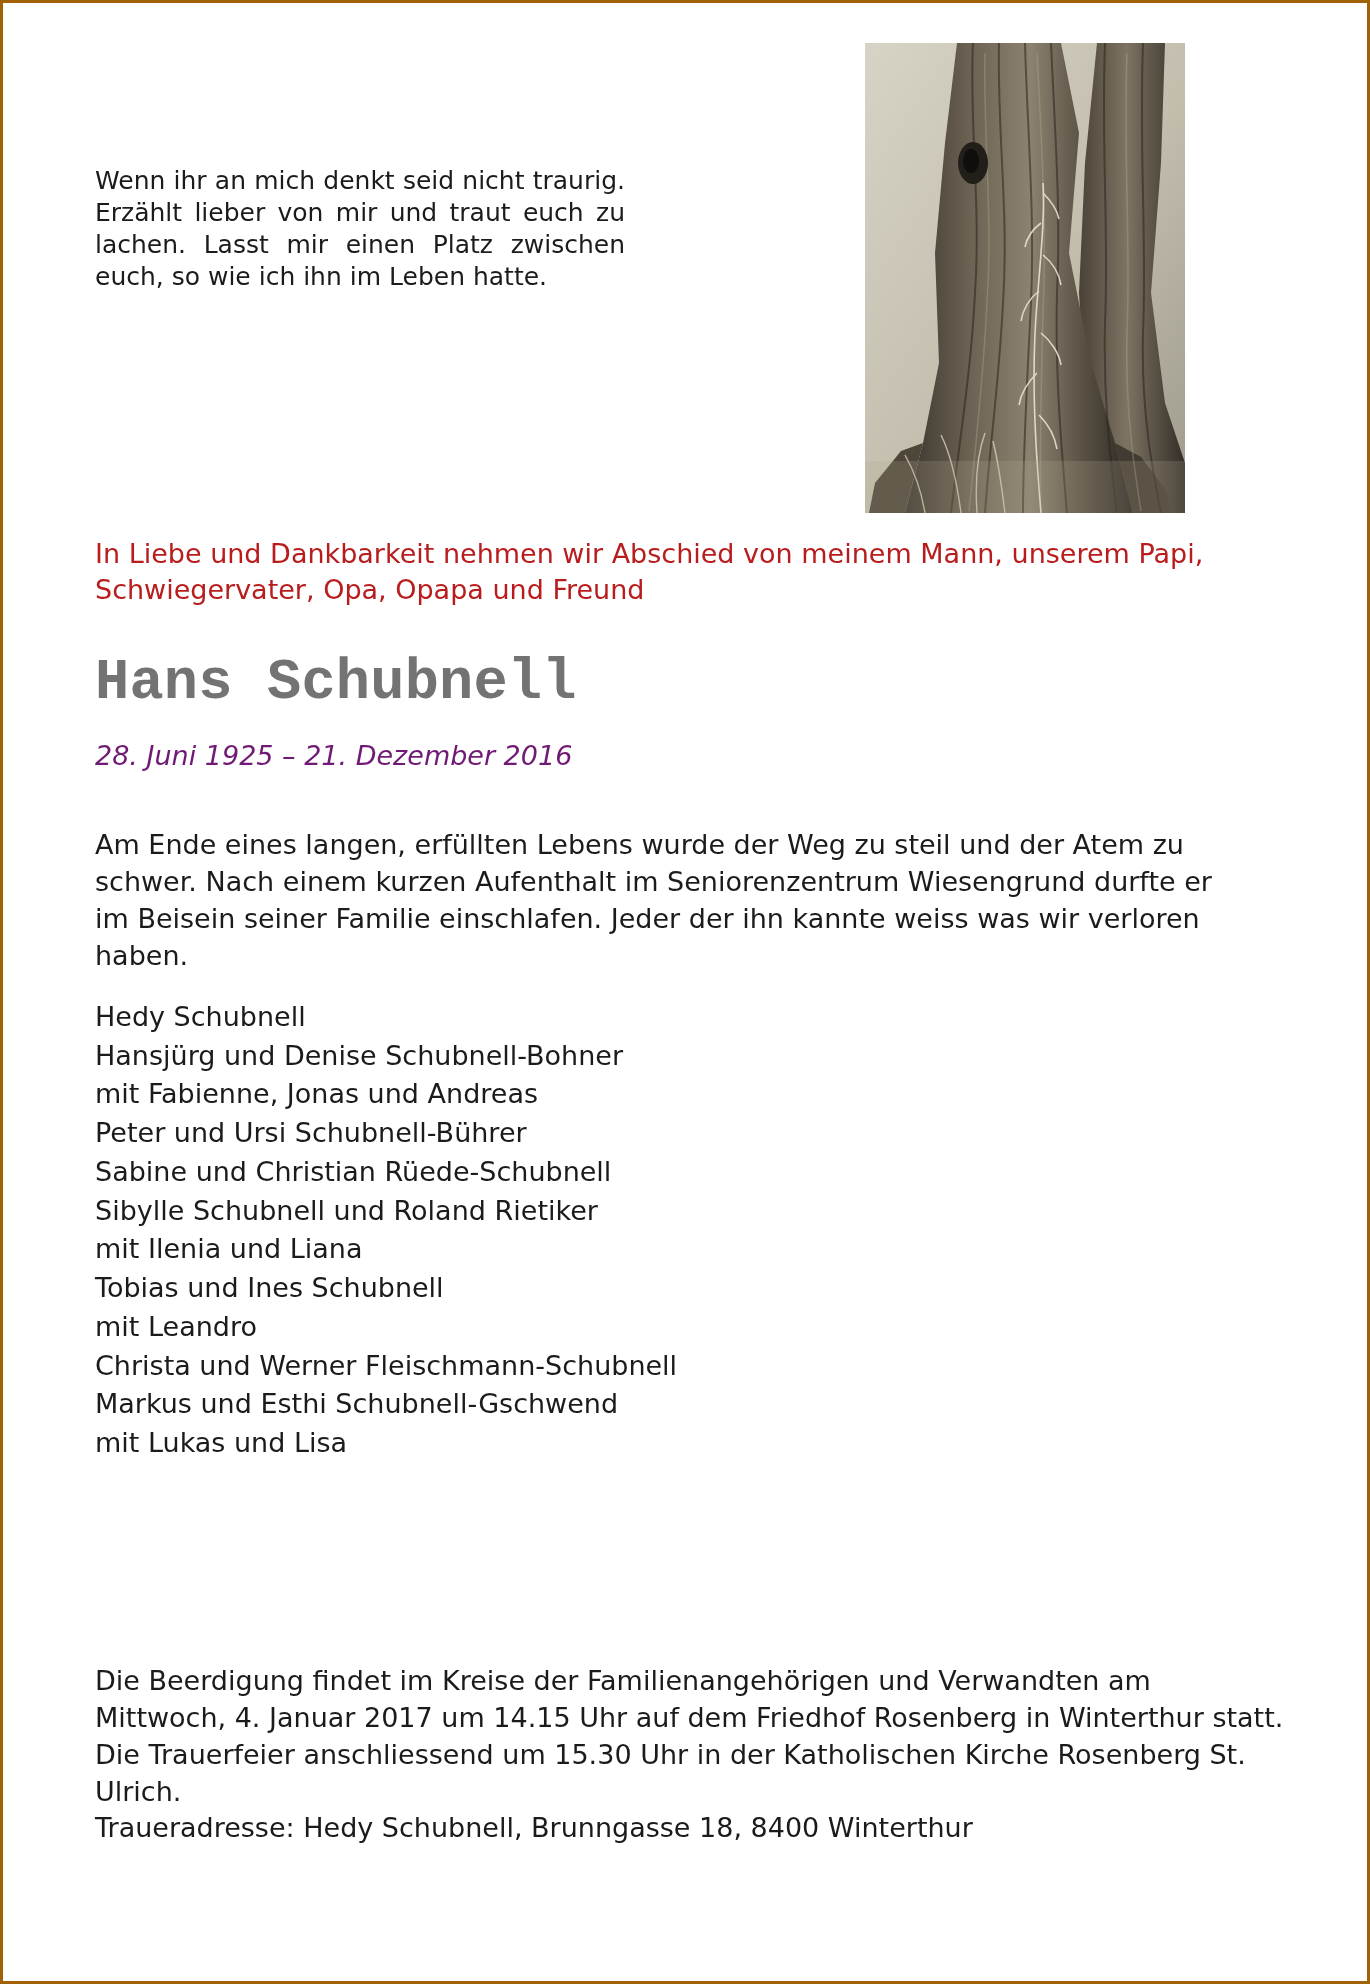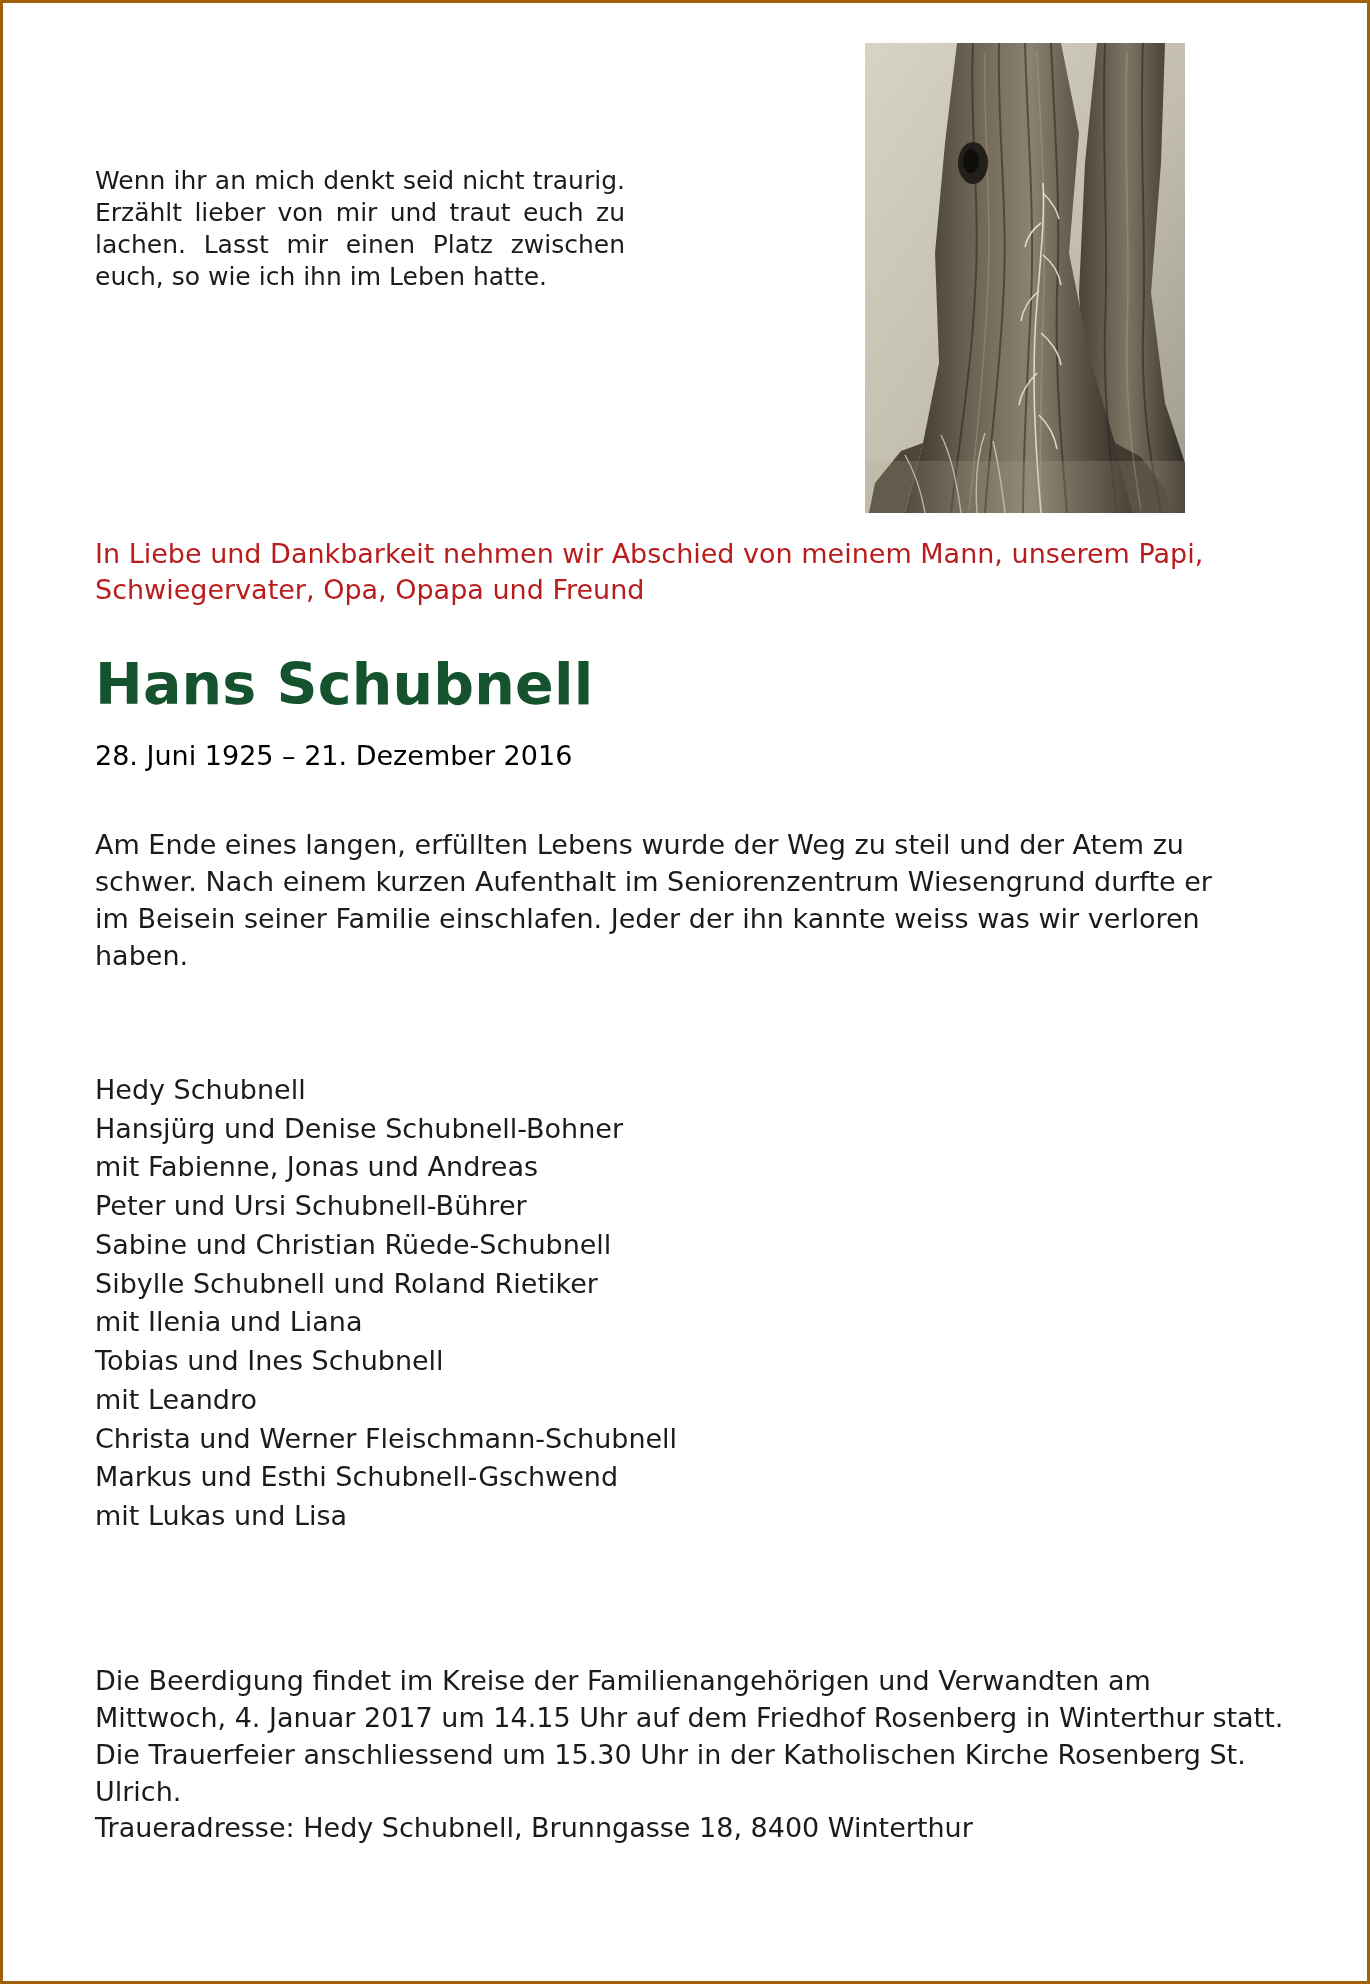--- a/index.html
+++ b/index.html
@@ -64,50 +64,52 @@
   }
 
   
   .name {
     position: absolute;
     left: 0;
     top: 648px;
     font-size: 57px;
     font-weight: bold;
     letter-spacing: 0.2px;
-    color: #14532d;
+    color: #737373;
     white-space: nowrap;
+    font-family: Liberation Mono, monospace;
   }
 
   
   .dates {
     position: absolute;
     left: 0;
     top: 737px;
     font-size: 27px;
-    color: #000000;
+    color: #701a75;
     white-space: nowrap;
+    font-style: italic;
   }
 
   
   .body-text {
     position: absolute;
     left: 0;
     top: 824px;
     width: 1150px;
     font-size: 27px;
     line-height: 1.37;
     color: #1b1b1b;
   }
 
   
   .survivors {
     position: absolute;
     left: 0;
-    top: 1068px;
+    top: 995px;
     width: 900px;
     font-size: 27px;
     line-height: 1.435;
     color: #1b1b1b;
   }
   .survivors div { white-space: nowrap; }
 
   
   .funeral {
     position: absolute;

